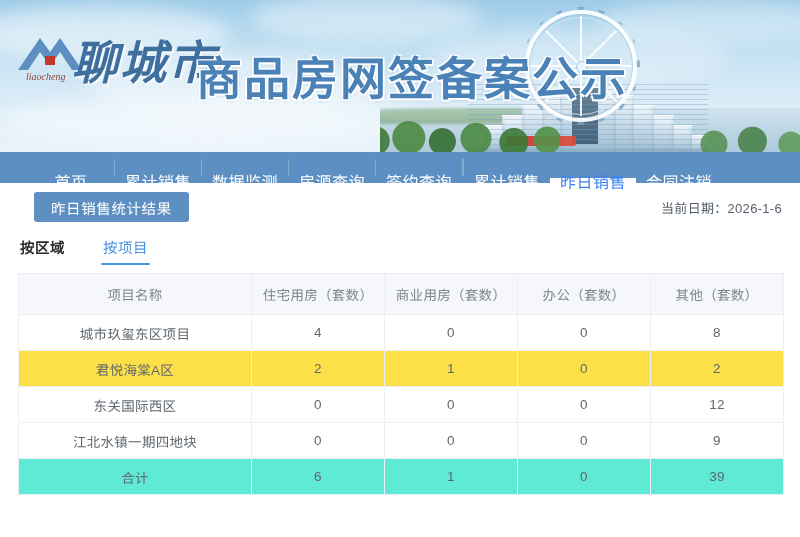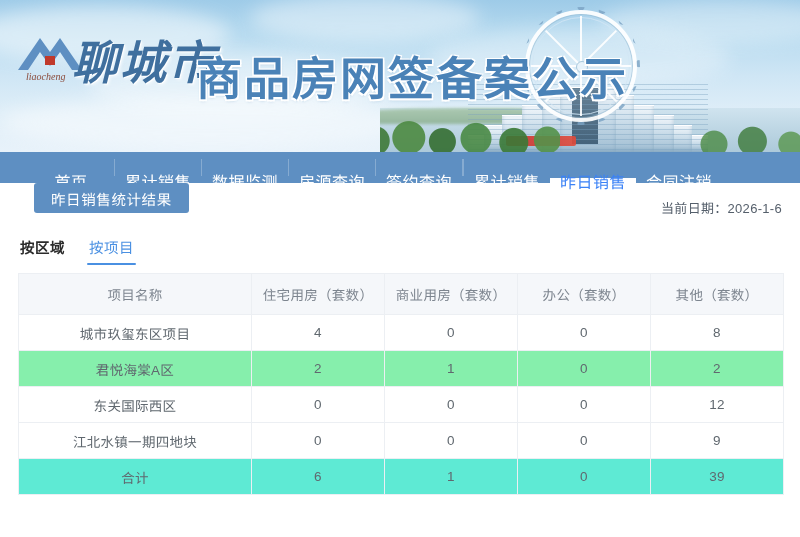--- a/index.html
+++ b/index.html
@@ -265,21 +265,21 @@
   .content {
     position: relative;
     width: 800px;
     padding: 0 18px;
     box-sizing: border-box;
   }
   .toolbar {
     position: relative;
     height: 48px;
     display: flex;
-    align-items: flex-start;
+    align-items: center;
     padding-left: 16px;
   }
   .result-btn {
     display: inline-flex;
     align-items: center;
     justify-content: center;
     height: 30px;
     padding: 0 17px;
     background: #5e8fc2;
     color: #ffffff;
@@ -297,21 +297,21 @@
     font-size: 13px;
     color: #555f6b;
     letter-spacing: .3px;
     white-space: nowrap;
     margin-left: 36px;
   }
 
   .subtabs {
     display: flex;
     align-items: flex-end;
-    gap: 24px;
+    gap: 38px;
     height: 34px;
     padding-left: 2px;
   }
   .subtab {
     position: relative;
     font-size: 14.5px;
     color: #2b2b2b;
     font-weight: bold;
     cursor: pointer;
     padding-bottom: 8px;
@@ -351,21 +351,21 @@
     letter-spacing: .3px;
   }
   table.grid td {
     height: 33px;
     text-align: center;
     border: 1px solid #eceff3;
     color: #60686f;
     letter-spacing: .3px;
   }
   table.grid tbody tr.odd  td { background: #ffffff; }
-  table.grid tbody tr.even td { background: #86efac; }
+  table.grid tbody tr.even td { background: #fde047; }
   table.grid tbody tr.total td { background: #5eead4; }
   .col-name { width: 230px; }
 </style>
 </head>
 <body>
 
 <div id="page">
 
   <div class="banner">
     <div class="cloud c1"></div>

